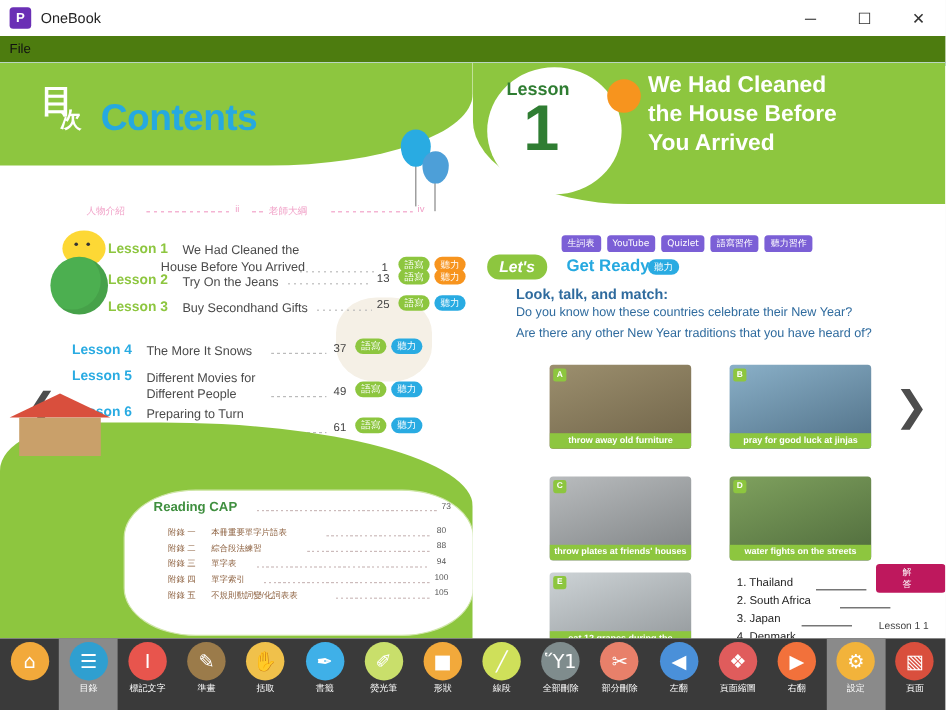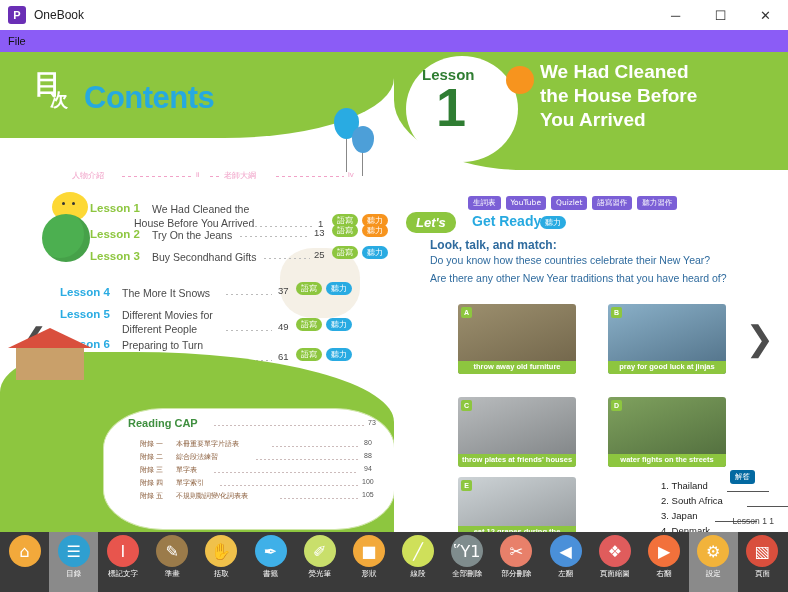--- a/index.html
+++ b/index.html
@@ -31,21 +31,21 @@
   .app-title { font-size: 12px; color: #222; }
   .win-buttons { margin-left: auto; display: flex; height: 30px; }
   .win-btn {
     width: 45px; height: 30px; display: flex; align-items: center; justify-content: center;
     font-size: 13px; color: #333;
   }
 
   
   .menubar {
     position: absolute; left: 0; top: 30px; width: 788px; height: 22px;
-    background: #8b5cf6; border-bottom: 3px solid #0369a1;
+    background: #4d7c0f; border-bottom: 3px solid #0369a1;
     display: flex; align-items: center;
   }
   .menu-item { font-size: 11px; color: #111; padding: 0 8px; line-height: 22px; }
 
   
   .book {
     position: absolute; left: 0; top: 52px; width: 788px; height: 480px;
     background: #ffffff;
     overflow: hidden;
   }
@@ -233,29 +233,29 @@
     position: absolute; left: 3px; top: 3px; width: 11px; height: 11px;
     background: #8dc63f; color: #fff; border-radius: 2px;
     font-size: 7px; text-align: center; line-height: 11px; font-weight: bold;
   }
   .ph-a { left: 64px; top: 252px; background: linear-gradient(160deg,#9c8f6e,#6f6348); }
   .ph-b { left: 214px; top: 252px; background: linear-gradient(160deg,#8ab0c8,#4f6f86); }
   .ph-c { left: 64px; top: 345px; background: linear-gradient(160deg,#b9bcbe,#7d8183); }
   .ph-d { left: 214px; top: 345px; background: linear-gradient(160deg,#7fa15e,#4f6b3c); }
   .ph-e { left: 64px; top: 425px; background: linear-gradient(160deg,#cdd3d6,#8e9396); }
 
-  .answer-list { position: absolute; left: 220px; top: 428px; margin-left: 47px; }
+  .answer-list { position: absolute; left: 220px; top: 428px; }
   .answer-item { position: relative; font-size: 9.5px; color: #222; height: 15px; }
   .answer-blank {
     position: absolute; left: 66px; top: 11px; width: 42px; height: 1px; background: #555;
   }
   .answer-btn {
     position: absolute; left: 336px; top: 418px;
-    background: #0369a1; color: #fff; font-size: 7.5px;
-    padding: 2px 5px; border-radius: 3px;
+    background: #be185d; color: #fff; font-size: 7.5px;
+    padding: 2px 22px; border-radius: 3px;
     font-family: "DejaVu Sans", sans-serif;
   }
   .arrow-right { right: 14px; top: 266px; font-size: 34px; color: #4d4d4d; position: absolute; }
   .page-footer {
     position: absolute; right: 14px; bottom: 6px;
     font-size: 8.5px; color: #444;
   }
 
   
   .toolbar {

